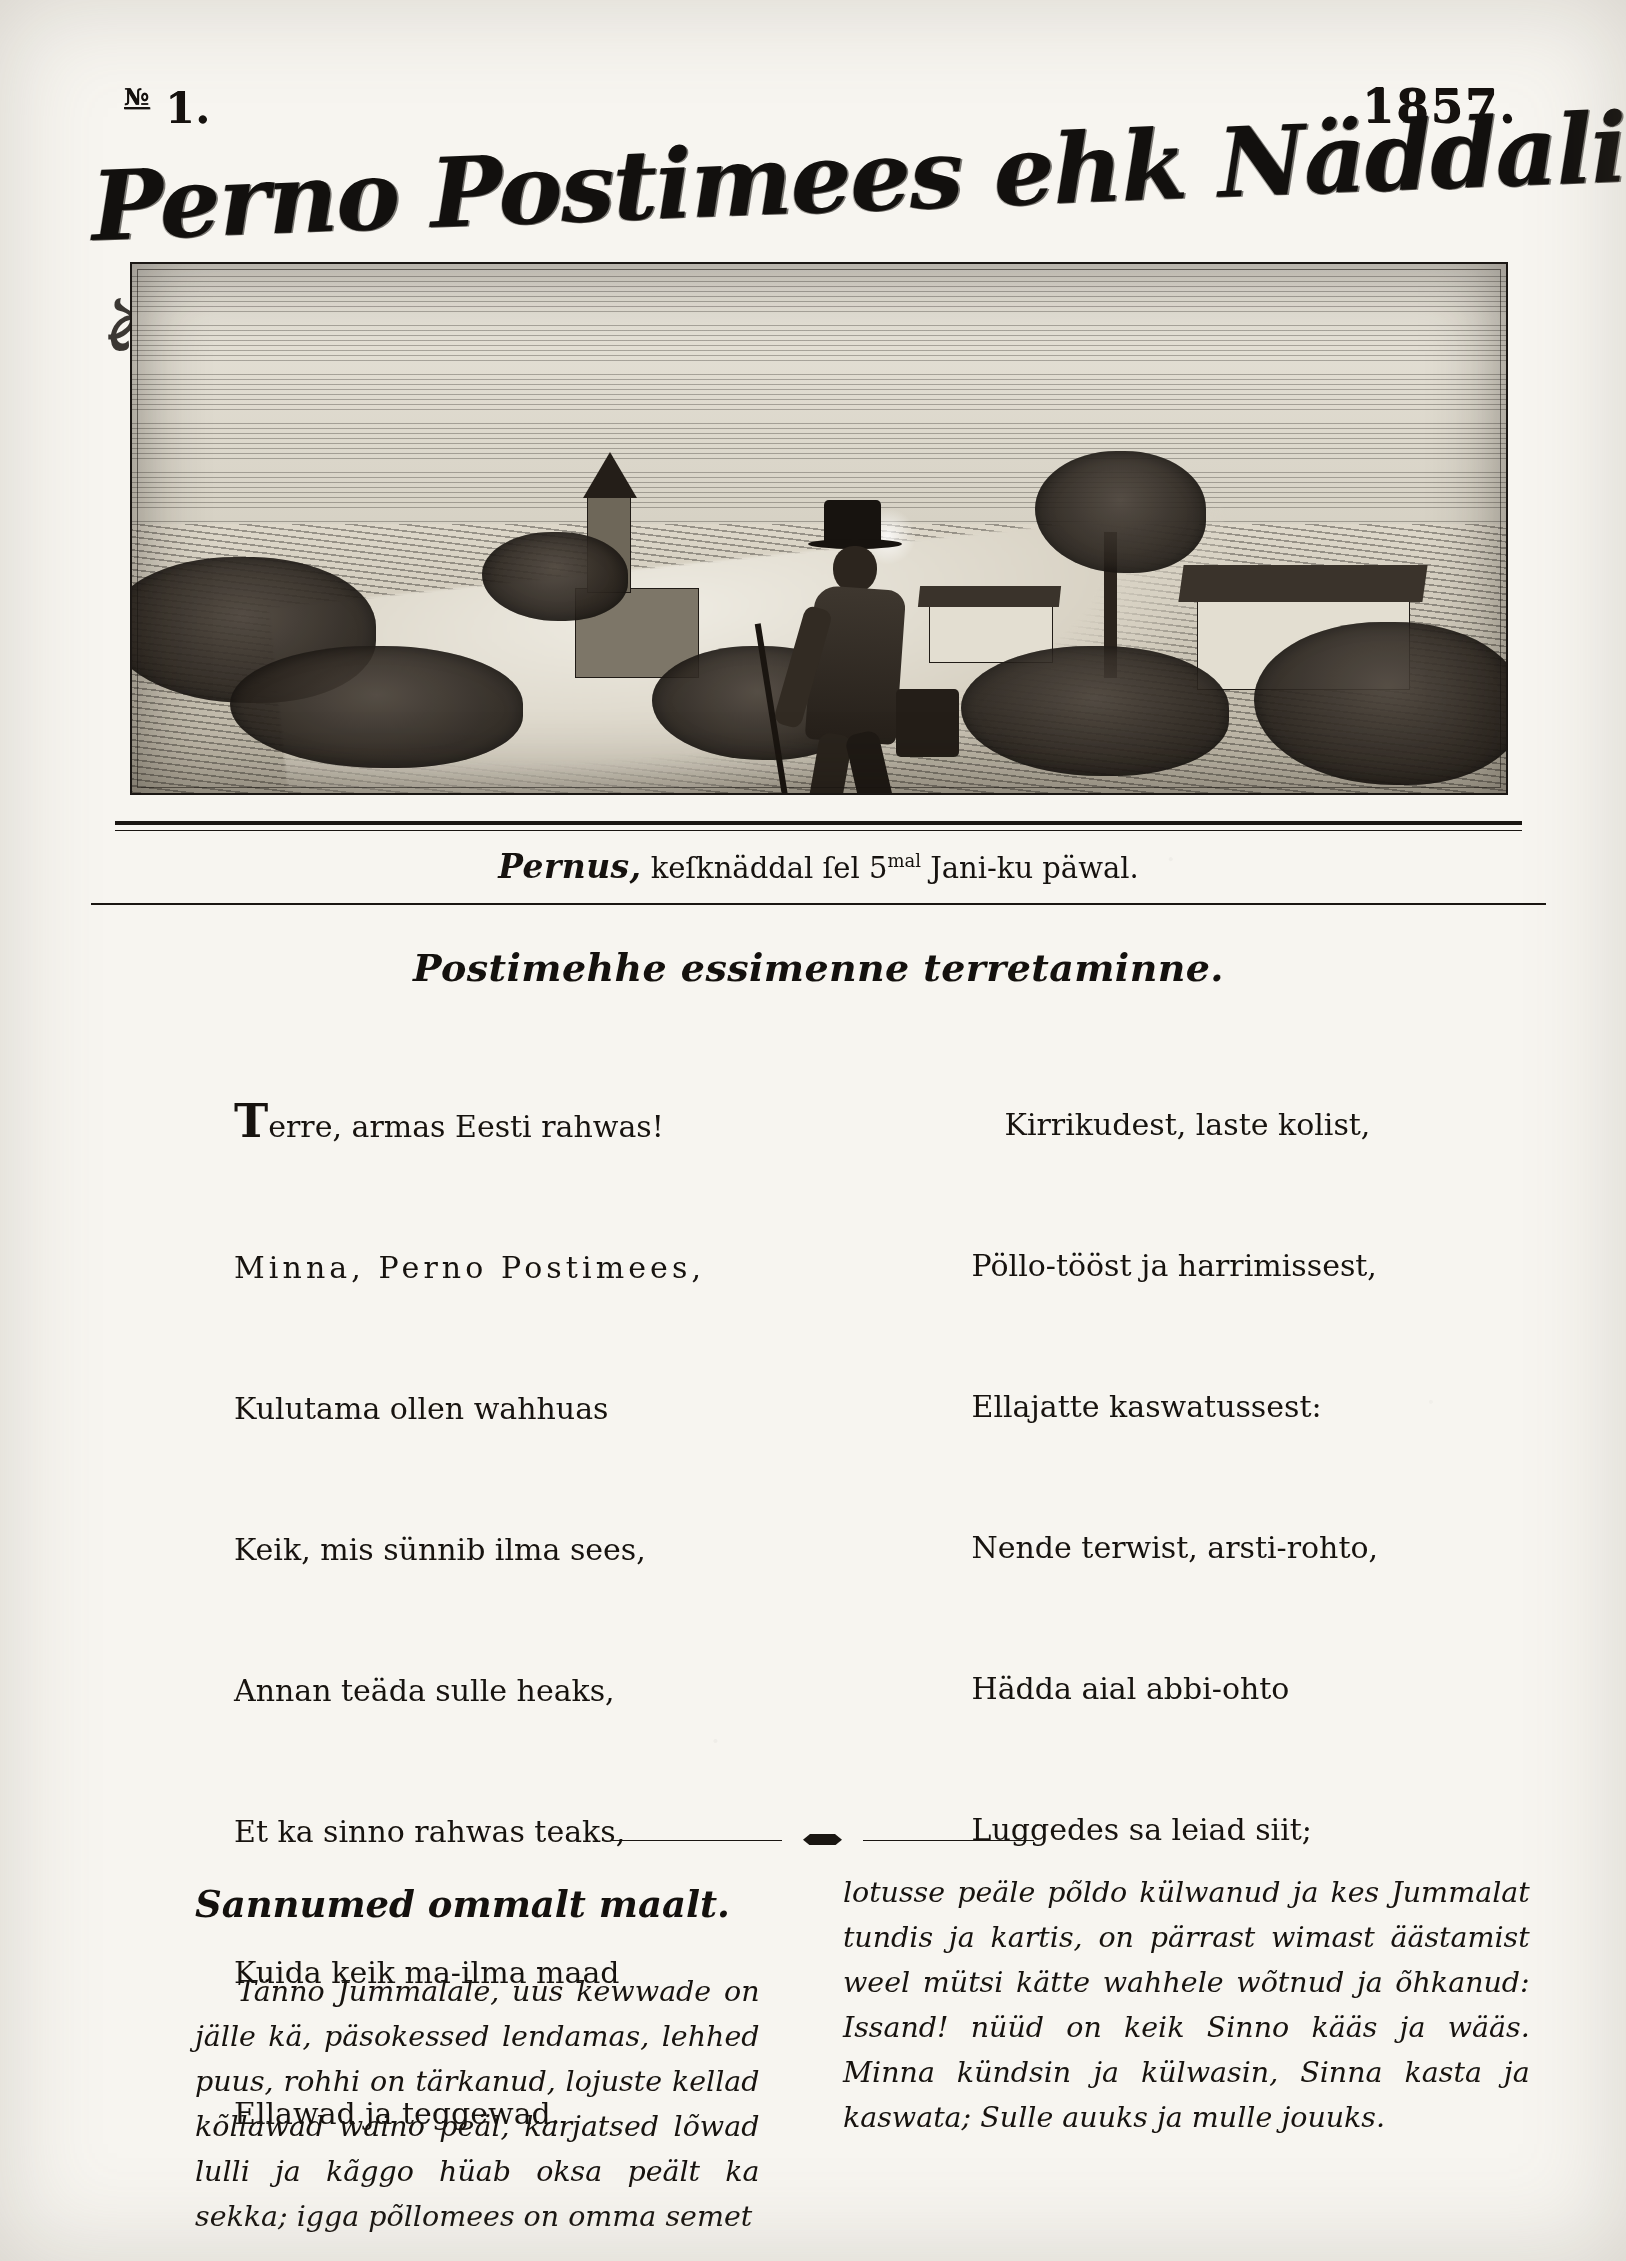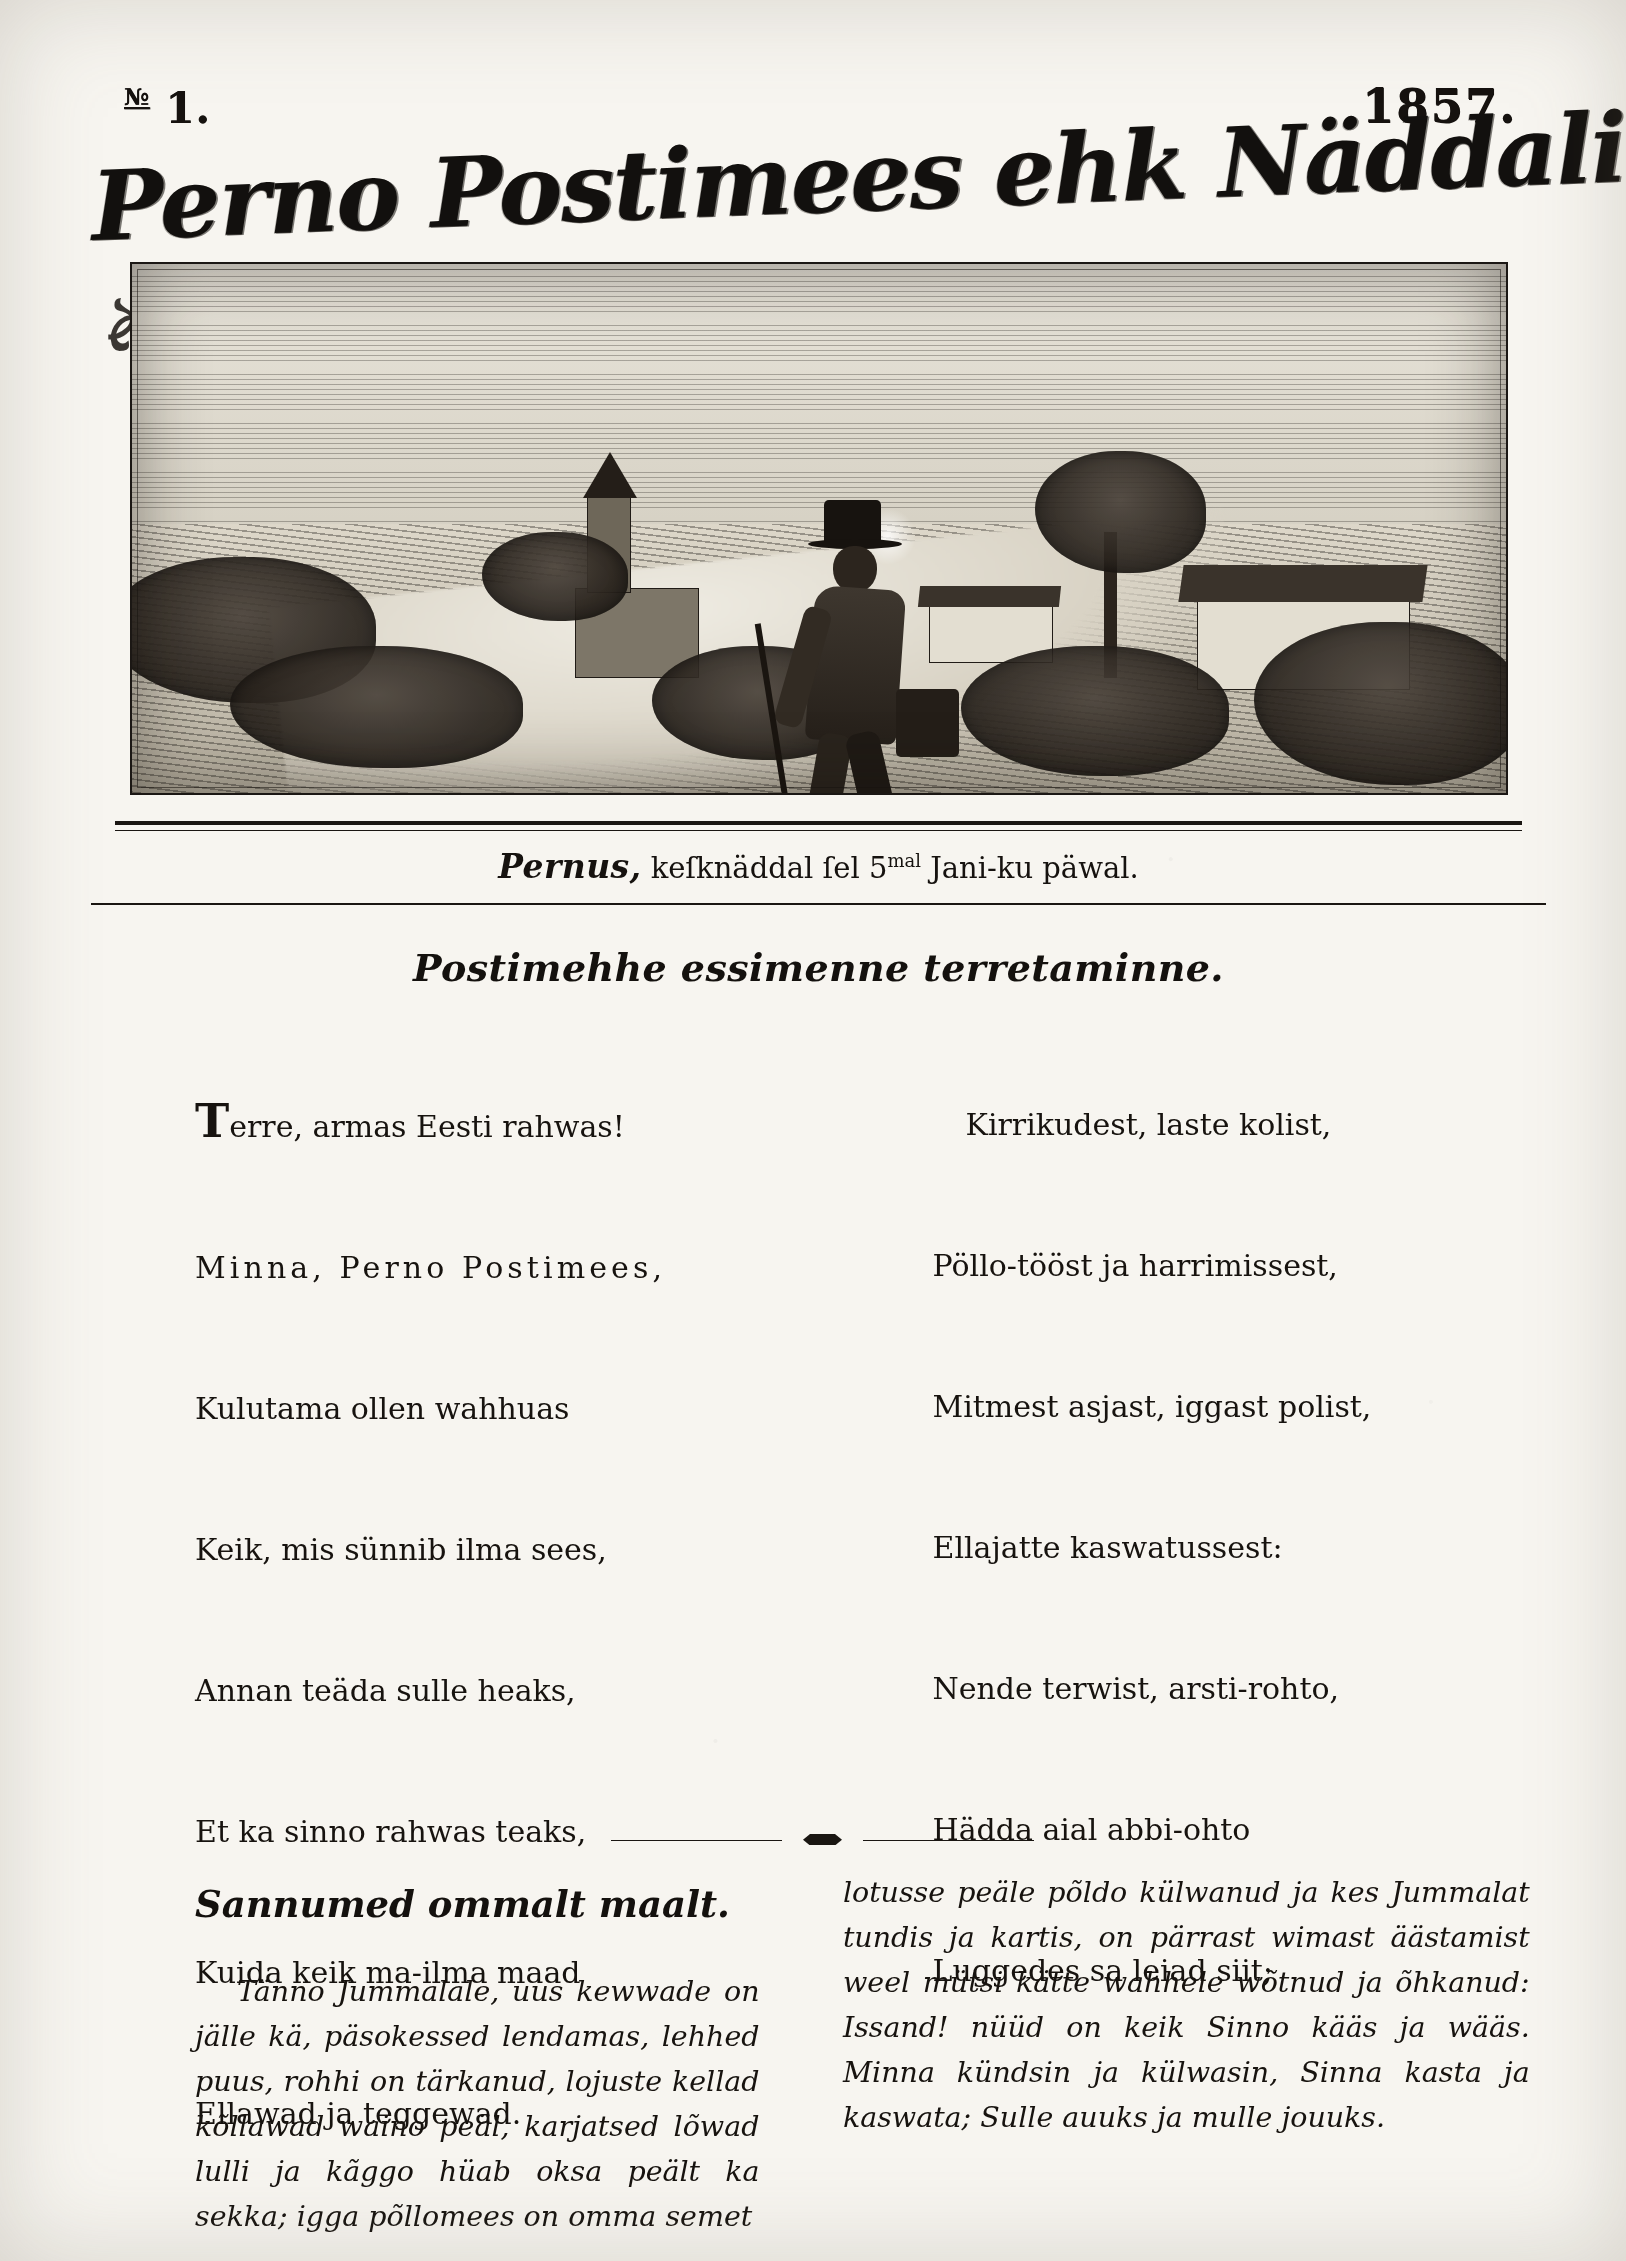--- a/index.html
+++ b/index.html
@@ -303,21 +303,21 @@
   .poem-col.left { padding-left: 104px; }
   .poem-col.right { padding-left: 114px; }
   .stanza {
     font-family: "DejaVu Serif", serif;
     font-size: 30px;
     line-height: 47px;
     color: #17130f;
     margin-bottom: 24.4px;
     white-space: pre;
   }
-  .stanza .ln { display: block; }
+  .stanza .ln { display: block; margin-left: 39px; }
   .stanza .ln.indent { padding-left: 33px; }
   .stanza .ln.first-cap::first-letter {
     font-size: 46px;
     font-weight: bold;
     line-height: 0.9;
   }
   .stanza .sp { letter-spacing: 4.1px; }
 
   
   .divider {
@@ -476,21 +476,20 @@
           
           
           
         </div>
       </div>
 
       <div class="poem-col right">
         <div class="stanza">
           <span class="ln indent">Kirrikudest, laste kolist,</span>
           <span class="ln">Pöllo-tööst ja harrimissest,</span>
-          <span class="ln">Mitmest asjast, iggast polist,</span>
           <span class="ln">Ellajatte kaswatussest:</span>
           <span class="ln">Nende terwist, arsti-rohto,</span>
           <span class="ln">Hädda aial abbi-ohto</span>
           <span class="ln">Luggedes sa leiad siit;</span>
         </div>
         <div class="stanza">
           
           
           
           

